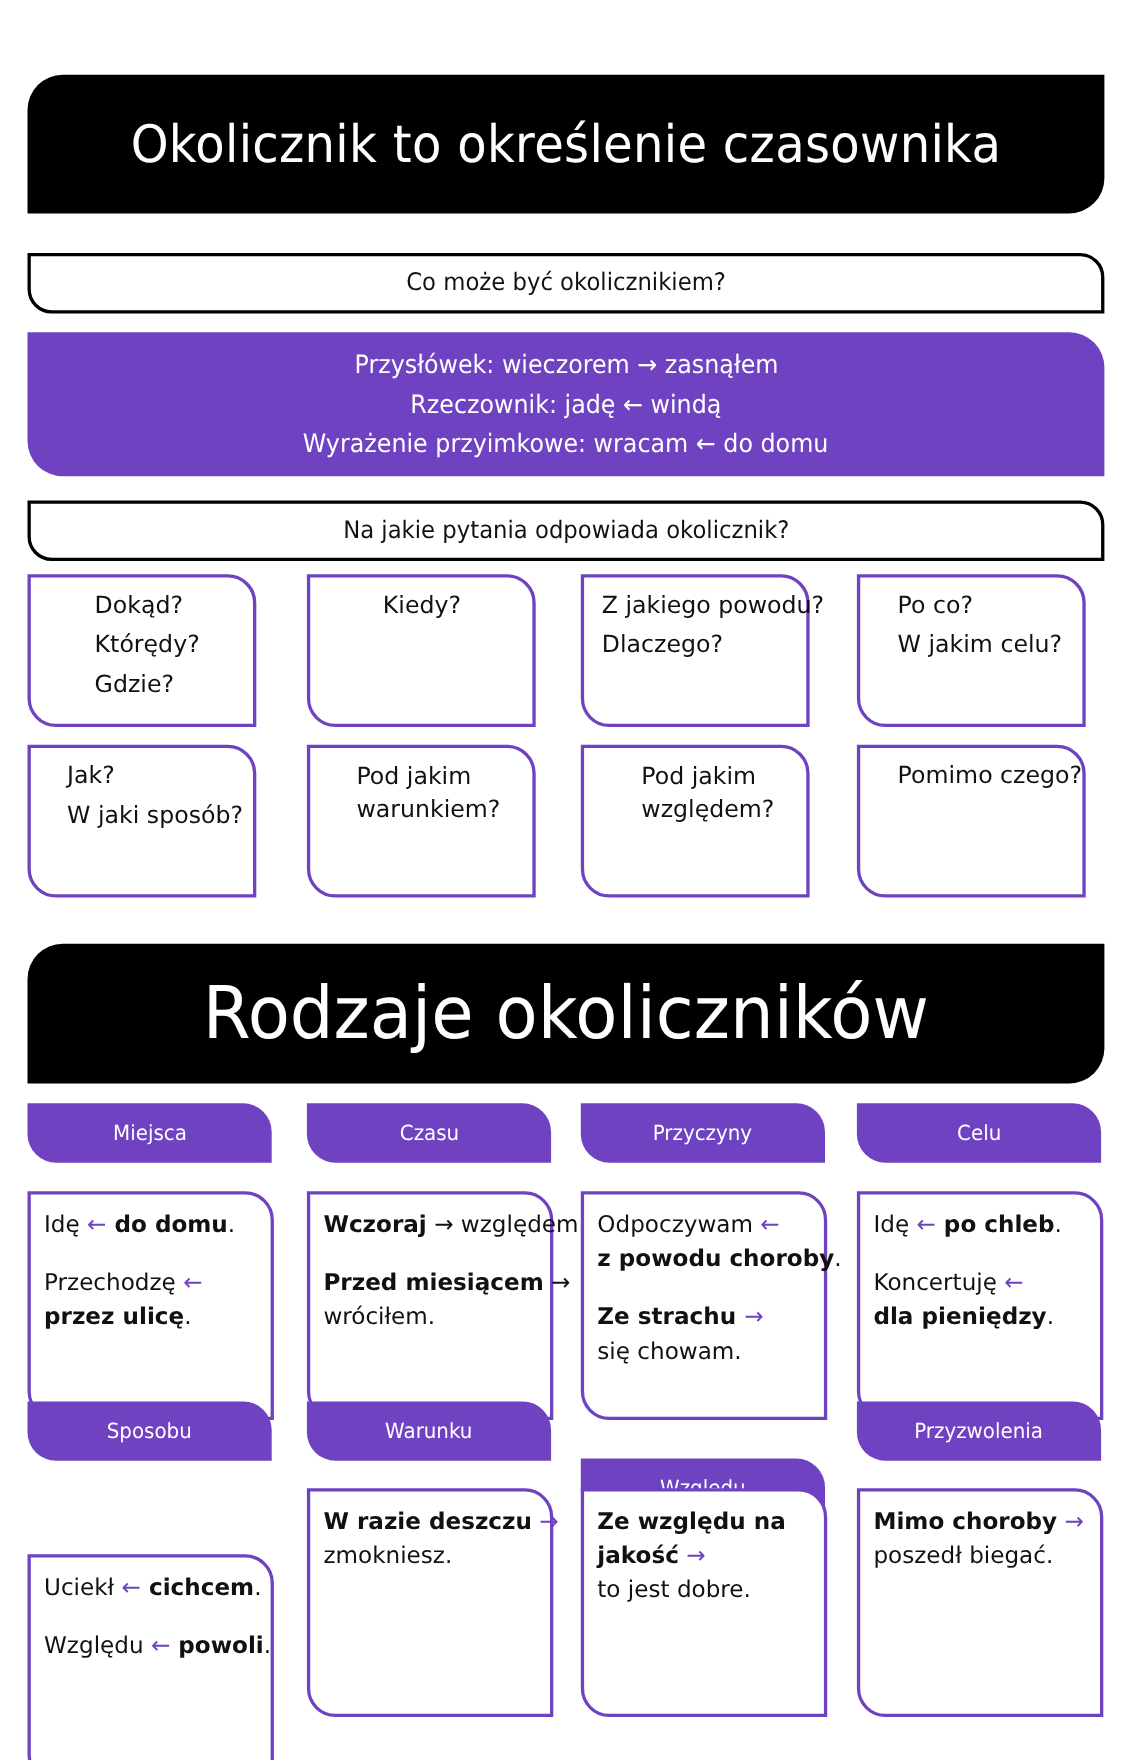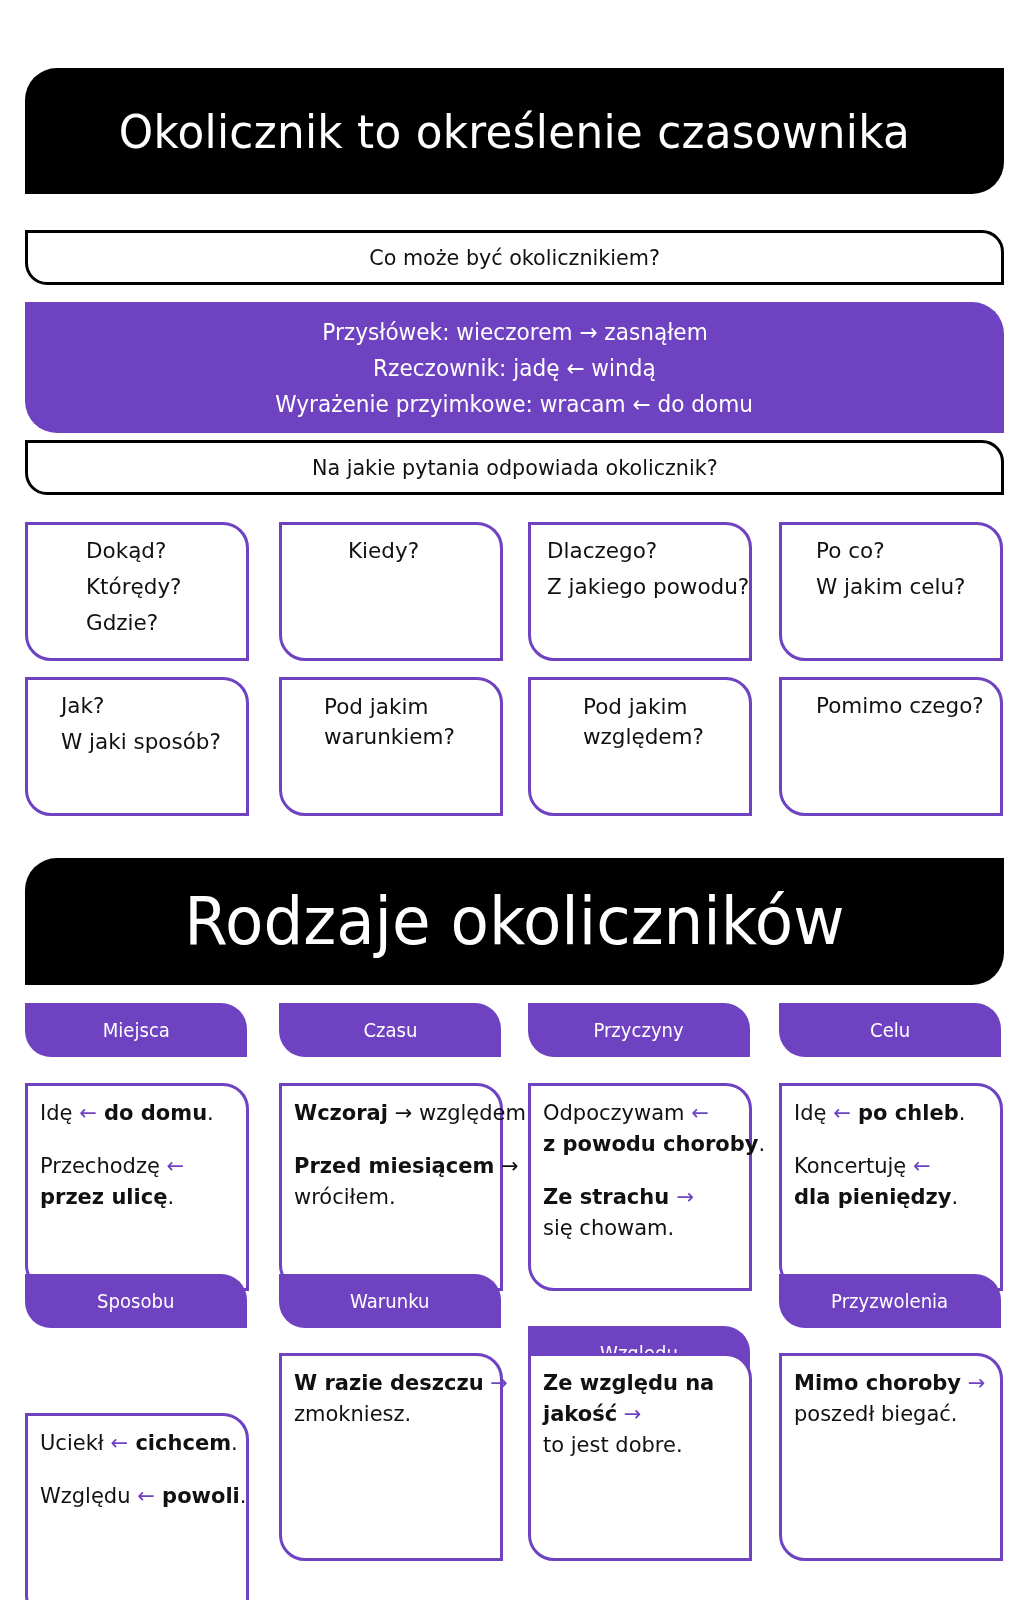--- a/index.html
+++ b/index.html
@@ -16,33 +16,33 @@
     .banner-2 { top: 858px; height: 127px; }
     .banner-2 .banner-title { font-size: 66px; font-weight: normal; transform: scaleX(0.95); }
 
     .qbox {
       position: absolute; left: 25px; width: 979px; height: 55px;
       border: 3px solid #000; border-radius: 0 22px 0 22px; background: #fff;
       display: flex; align-items: center; justify-content: center;
       font-size: 22px;
     }
     .qbox-1 { top: 230px; }
-    .qbox-2 { top: 440px; }
+    .qbox-2 { top: 455px; }
     .qbox span { transform: scaleX(0.94); display: inline-block; }
 
     .purple-box {
       position: absolute; left: 25px; top: 302px; width: 979px; height: 131px;
       background: #6f42c1; color: #fff; border-radius: 0 32px 0 32px;
       display: flex; flex-direction: column; align-items: center; justify-content: center;
       font-size: 23px; line-height: 36px;
     }
     .purple-box div { transform: scaleX(0.94); }
 
     .qcard {
-      position: absolute; width: 224px; height: 139px;
+      position: absolute; width: 208px; height: 139px;
       border: 3px solid #6f42c1; border-radius: 0 26px 0 26px; background: #fff;
       font-size: 21.5px; line-height: 36px; padding-top: 8px;
     }
     .qcard div { white-space: nowrap; }
 
     .tab {
       position: absolute; width: 222px; height: 54px; background: #6f42c1; color: #fff;
       border-radius: 0 26px 0 26px;
       display: flex; align-items: center; justify-content: center;
       font-size: 19px;
@@ -83,22 +83,22 @@
 
 <div class="qcard" style="left:25px; top:522px; padding-left:58px;">
   <div>Dokąd?</div>
   <div>Którędy?</div>
   <div>Gdzie?</div>
 </div>
 <div class="qcard" style="left:279px; top:522px; padding-left:66px;">
   <div>Kiedy?</div>
 </div>
 <div class="qcard" style="left:528px; top:522px; padding-left:16px;">
+  <div>Z jakiego powodu?</div>
   <div>Dlaczego?</div>
-  <div>Z jakiego powodu?</div>
 </div>
 <div class="qcard" style="left:779px; top:522px; padding-left:34px;">
   <div>Po co?</div>
   <div>W jakim celu?</div>
 </div>
 
 <div class="qcard" style="left:25px; top:677px; padding-left:33px;">
   <div>Jak?</div>
   <div>W jaki sposób?</div>
 </div>

